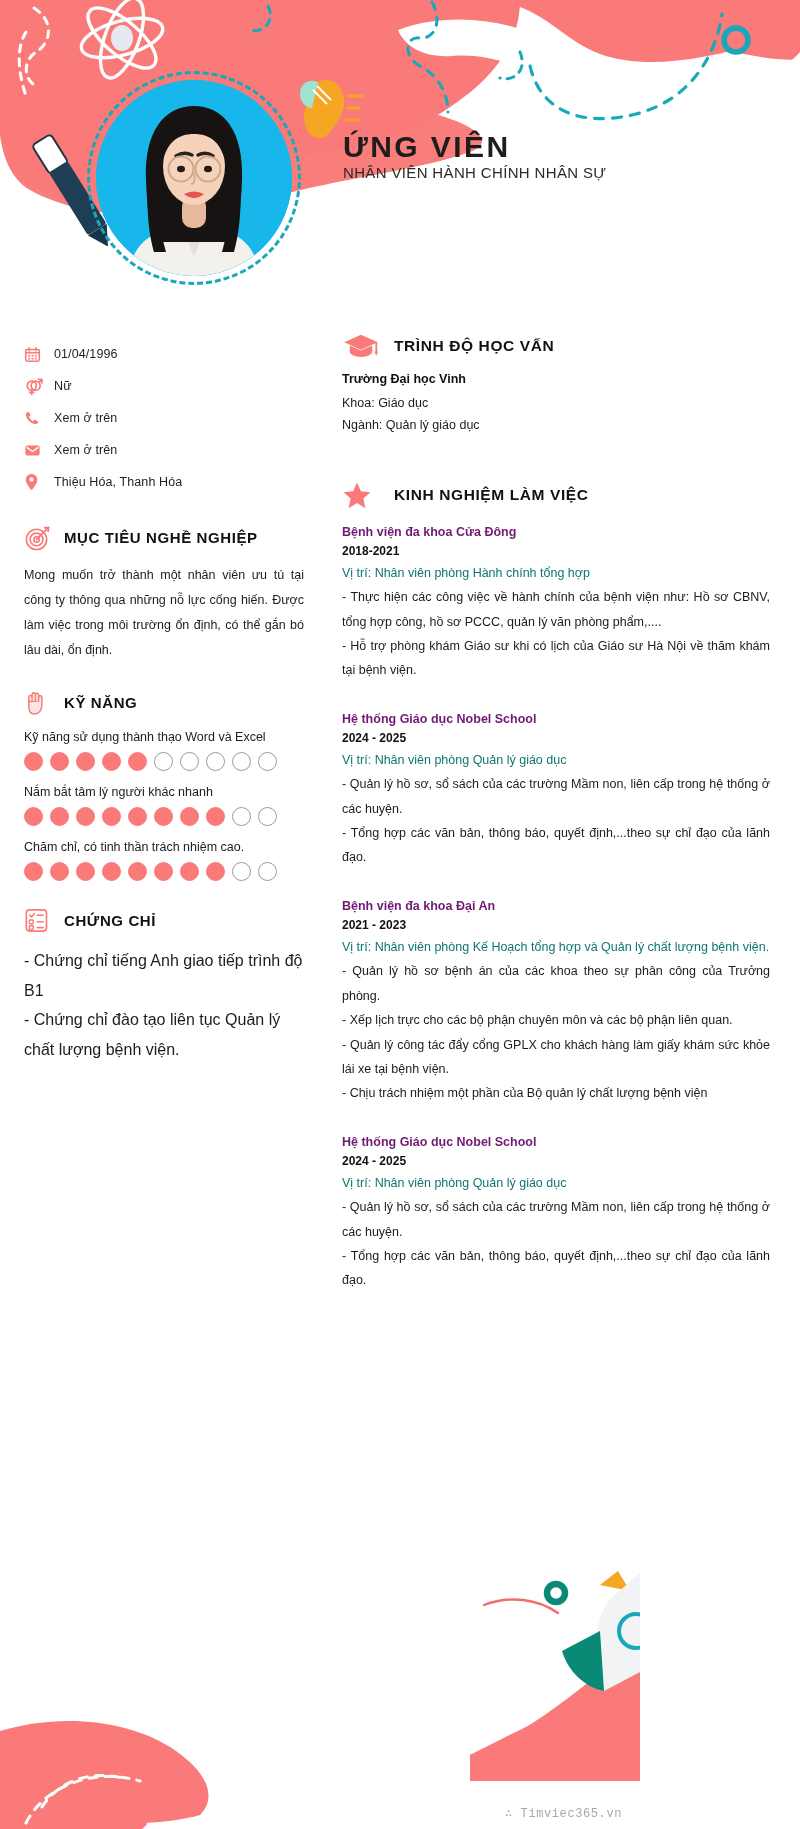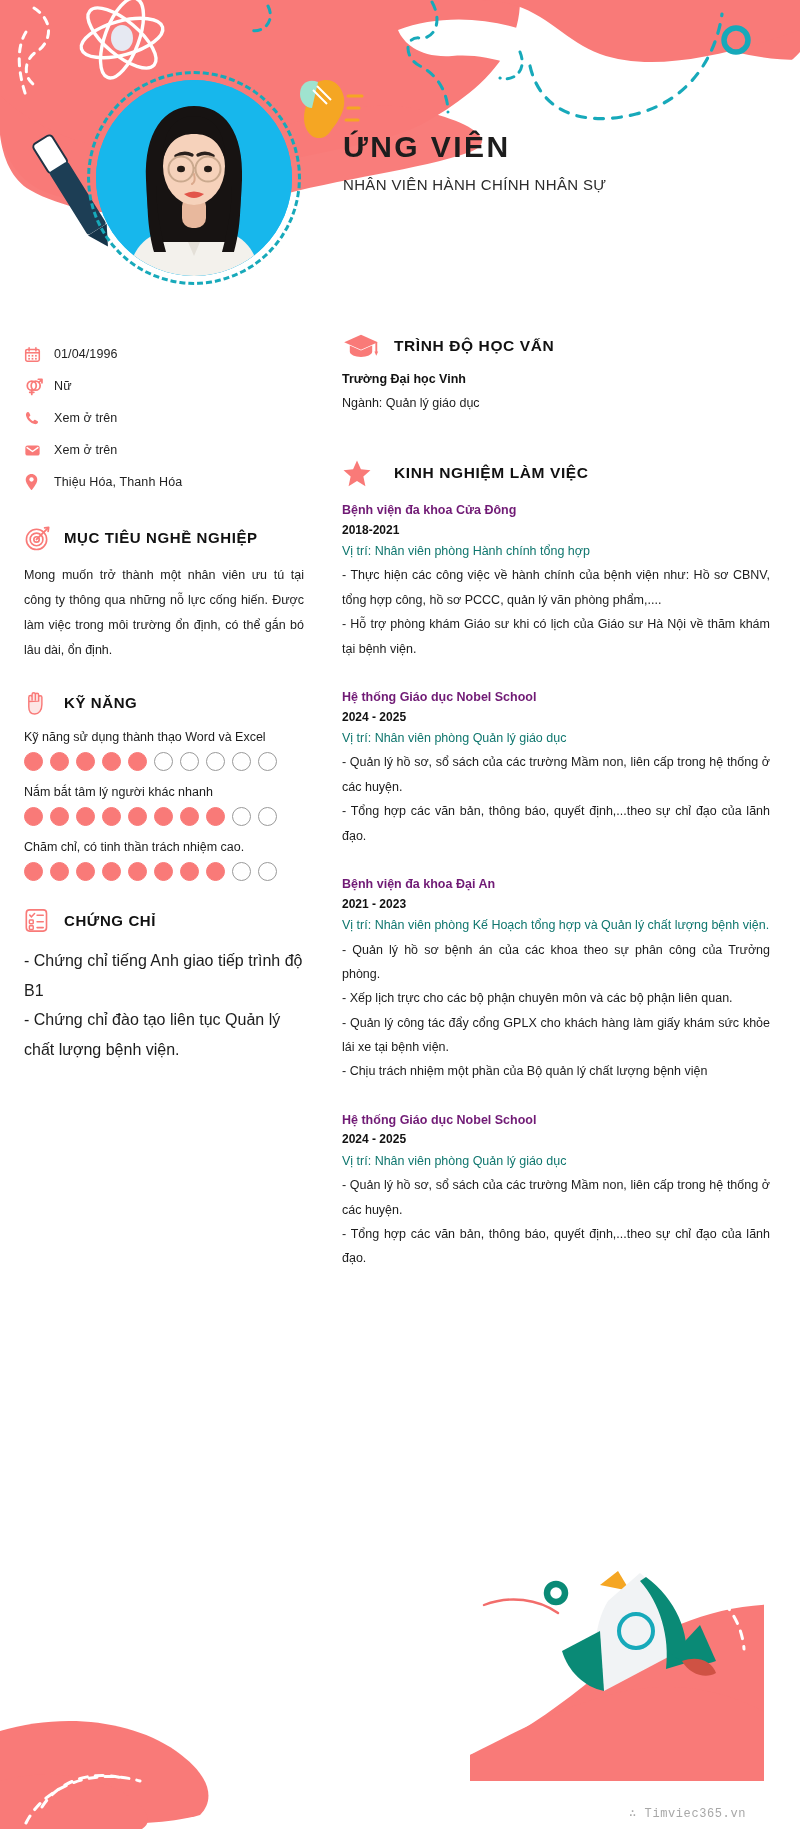--- a/index.html
+++ b/index.html
@@ -56,21 +56,21 @@
     z-index: 7;
   }
   .cand-name {
     font-size: 30px;
     font-weight: bold;
     letter-spacing: 2.4px;
     color: #1d1d1d;
     line-height: 1.12;
   }
   .cand-role {
-    margin-top: 12px;
+    margin-top: 0;
     font-size: 15px;
     letter-spacing: 0.35px;
     color: #2b2b2b;
   }
 
   
   .body {
     position: relative;
     display: flex;
     padding: 18px 0 0 0;
@@ -188,21 +188,21 @@
     color: #1c1c1c;
     line-height: 1.95;
     text-align: justify;
   }
 
   
   .footer {
     position: absolute;
     left: 0;
     bottom: 0;
-    width: 764px;
+    width: 640px;
     height: 260px;
     overflow: hidden;
     pointer-events: none;
   }
   .ftr-svg { position: absolute; left: 0; bottom: 0; }
   .watermark {
     position: absolute;
     right: 18px;
     bottom: 8px;
     font-family: "Liberation Mono", monospace;
@@ -483,20 +483,21 @@
             <path d="M8,14.4 V21 C8,24.4 13.6,26.8 20,26.8 C26.4,26.8 32,24.4 32,21 V14.4
                      L20,19.8 Z" fill="#f97a78"></path>
             <path d="M36.4,11.8 V21" stroke="#f97a78" stroke-width="2" stroke-linecap="round"></path>
             <path d="M34.4,21 h4 l-2,4.4 Z" fill="#f97a78"></path>
           </svg>
         </span>
         <span class="sec-title">TRÌNH ĐỘ HỌC VẤN</span>
       </div>
       <div class="edu-block">
         <div class="edu-school">Trường Đại học Vinh</div>
+        <div class="edu-line">Khoa: Giáo dục</div>
         <div class="edu-line">Ngành: Quản lý giáo dục</div>
       </div>
 
       <div class="sec-head right" style="margin-top:44px;">
         <span class="sec-ico">
           <svg width="30" height="29" viewBox="0 0 32 31">
             <path d="M16,1.5 L20.2,11 L30.4,12 L22.8,18.8 L25,29 L16,23.6 L7,29 L9.2,18.8
                      L1.6,12 L11.8,11 Z" fill="#f97a78"></path>
           </svg>
         </span>

